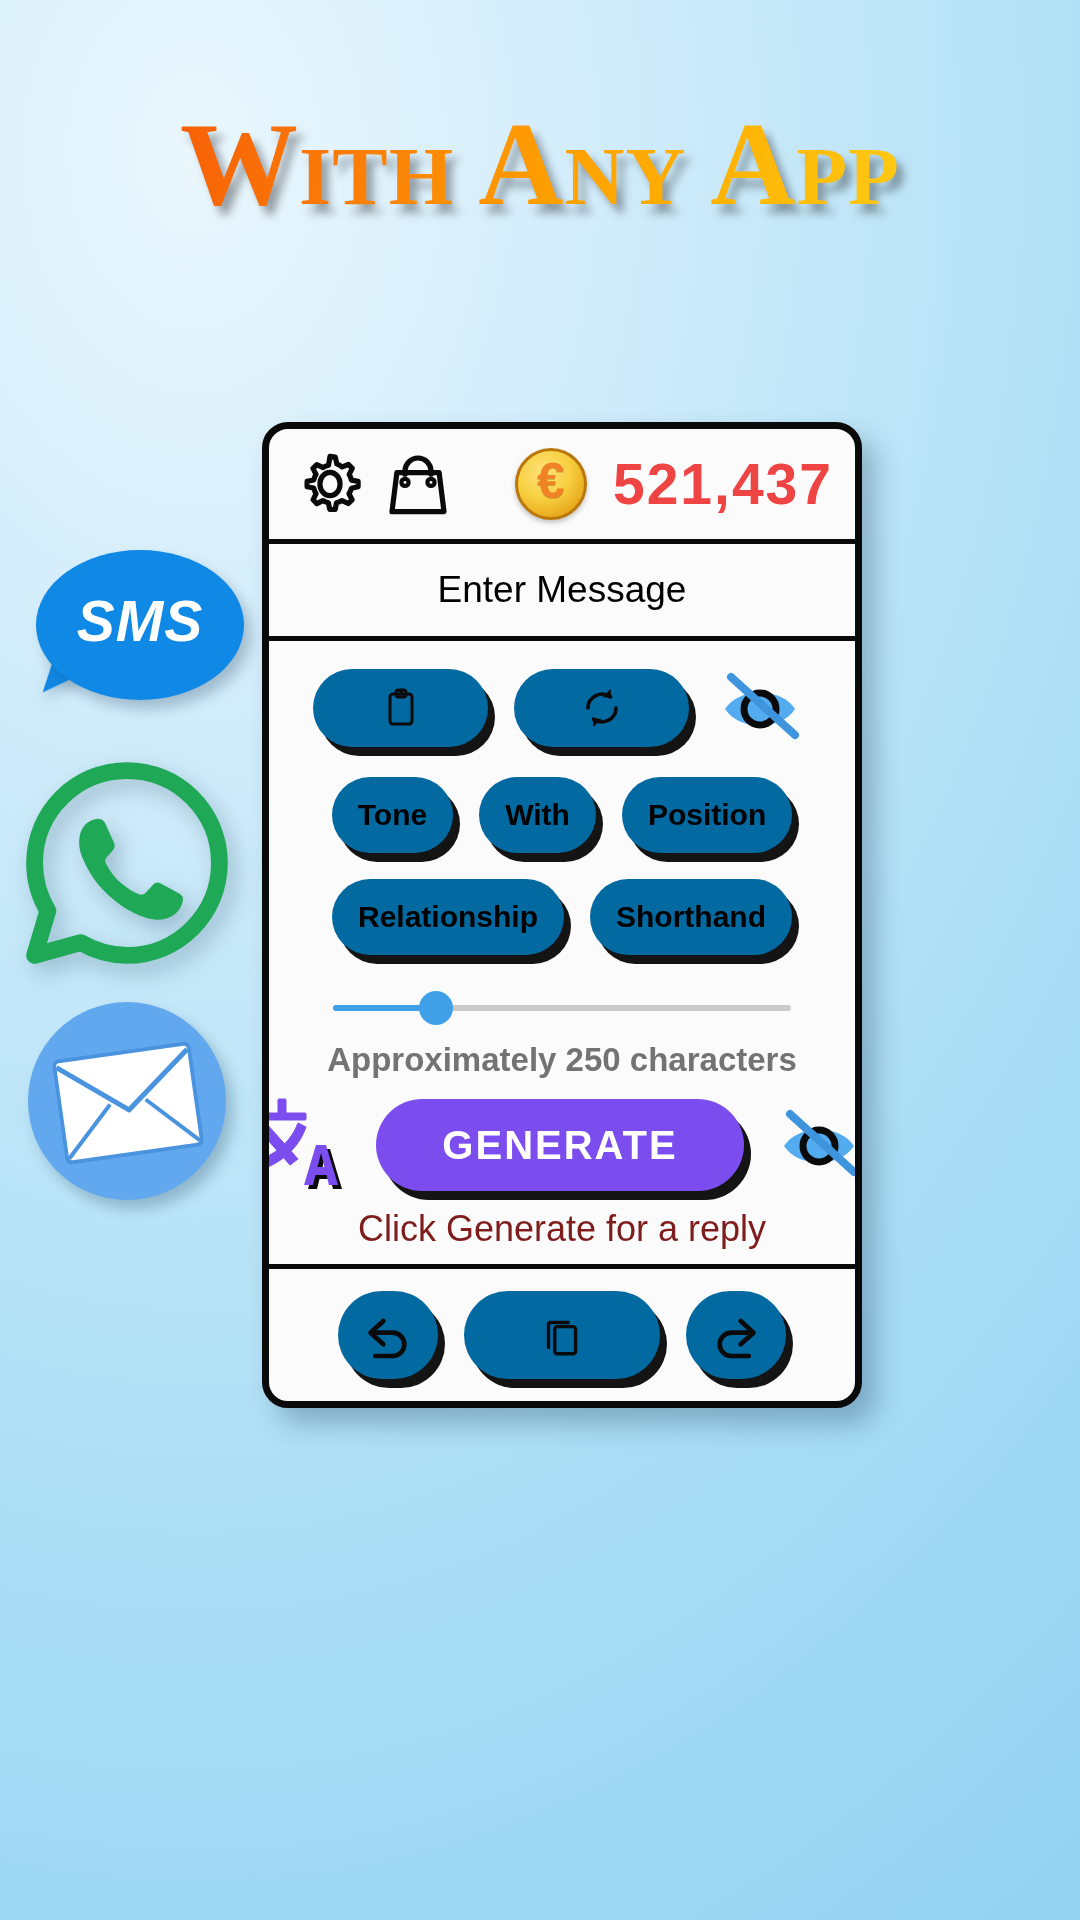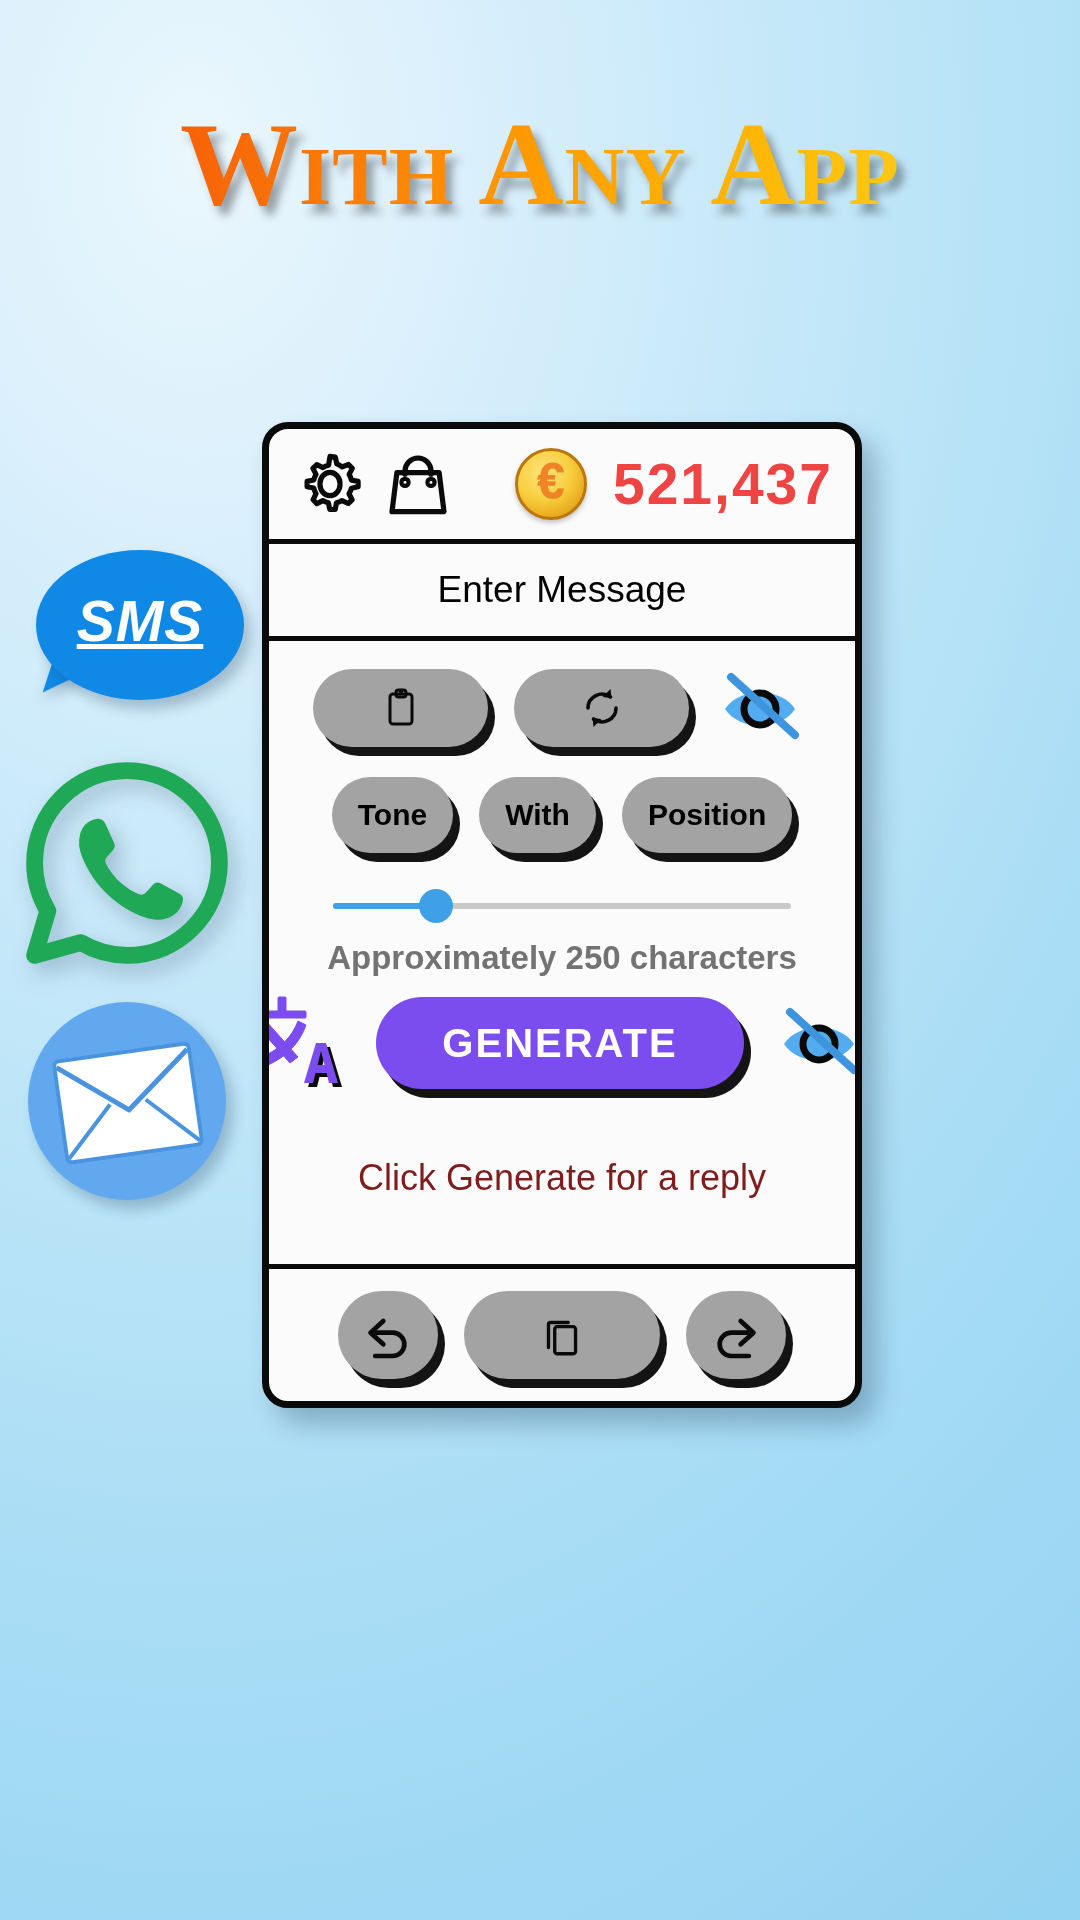--- a/index.html
+++ b/index.html
@@ -65,21 +65,20 @@
     box-shadow: 7px 9px 13px rgba(30,60,90,0.28);
     display: flex; align-items: center; justify-content: center;
   }
   .sms-body span {
     color: #ffffff;
     font-weight: bold;
     font-style: italic;
     font-size: 57px;
     letter-spacing: 1px;
     transform: translateY(-4px);
-    text-decoration: underline;
   }
   .sms-tail {
     position: absolute;
     left: 14px; top: 96px;
     width: 0; height: 0;
     border-left: 40px solid #1089e6;
     border-bottom: 38px solid transparent;
     border-top: 16px solid transparent;
     transform: rotate(18deg);
     filter: drop-shadow(4px 6px 7px rgba(30,60,90,0.25));
@@ -178,21 +177,21 @@
     align-items: center;
     justify-content: center;
     gap: 26px;
     padding: 0 14px;
   }
   .row-actions { margin-top: 8px; }
   .row-chips   { margin-top: 26px; }
   .row-chips2  { margin-top: 26px; }
 
   .pill {
-    background: #a3a3a3;
+    background: #0369a1;
     border-radius: 999px;
     box-shadow: 7px 9px 0 rgba(0,0,0,0.92);
     display: flex; align-items: center; justify-content: center;
     color: #000;
     font-weight: bold;
     flex: none;
   }
   .pill-action { width: 175px; height: 78px; }
   .pill-chip {
     height: 76px;
@@ -386,20 +385,28 @@
         <span>Tone</span>
       </div>
       <div class="pill pill-chip">
         <span>With</span>
       </div>
       <div class="pill pill-chip">
         <span>Position</span>
       </div>
     </div>
 
+    <div class="row row-chips2">
+      <div class="pill pill-chip">
+        <span>Relationship</span>
+      </div>
+      <div class="pill pill-chip">
+        <span>Shorthand</span>
+      </div>
+    </div>
 
     <div class="slider-wrap">
       <div class="track"></div>
       <div class="track-fill"></div>
       <div class="thumb"></div>
     </div>
 
     <div class="char-count">Approximately 250 characters</div>
 
     <div class="gen-row">

